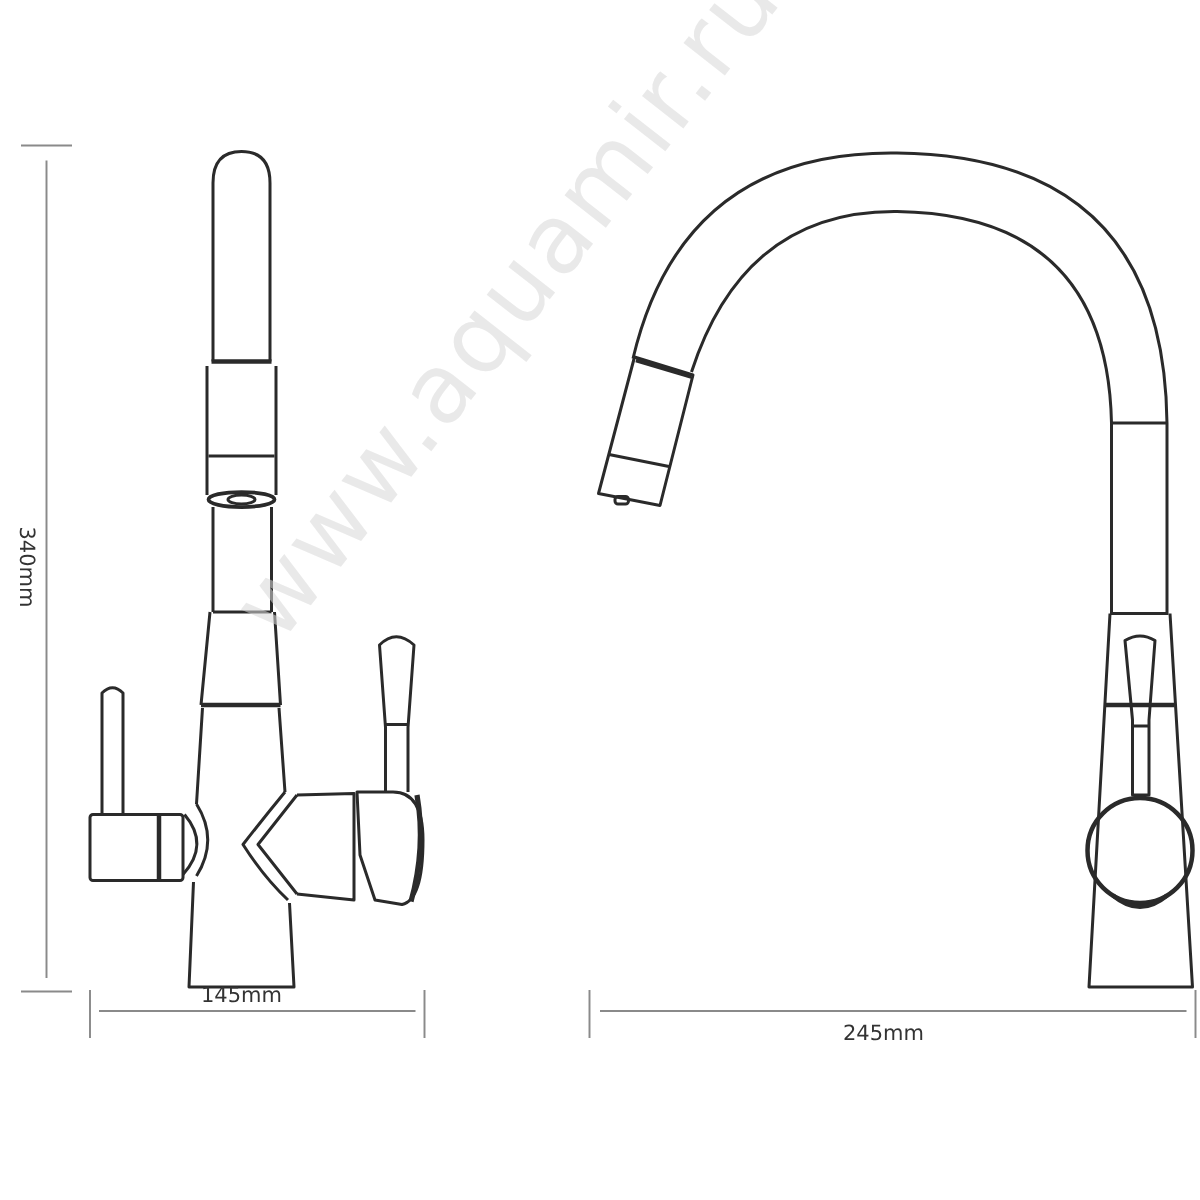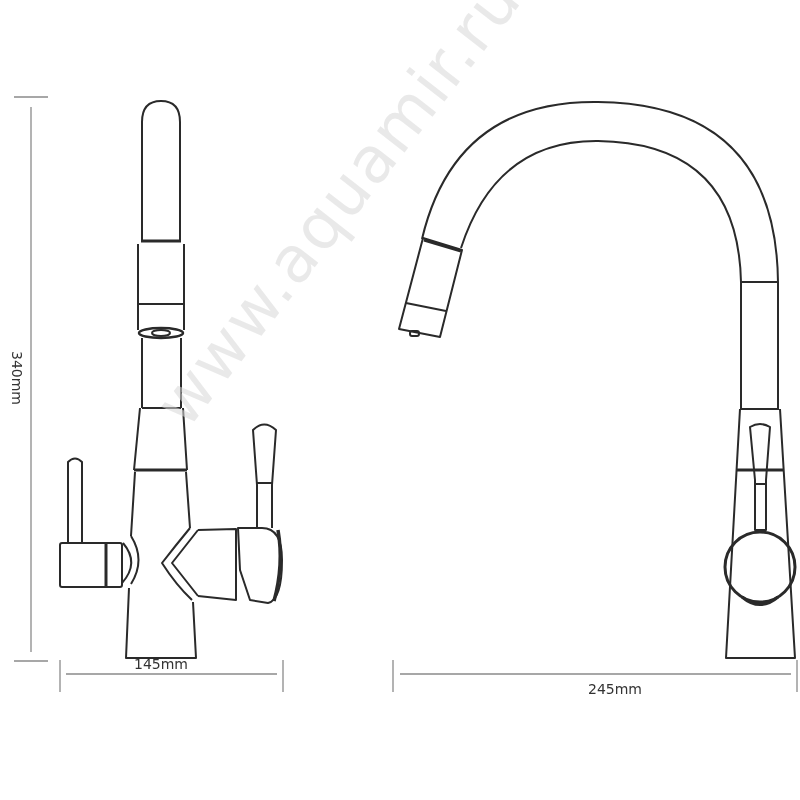--- a/index.html
+++ b/index.html
@@ -1,21 +1,21 @@
 <!DOCTYPE html>
 <html><head>
   <meta charset="utf-8">
   <style>
     html, body { margin: 0; padding: 0; background: #ffffff; }
     body { width: 800px; height: 800px; overflow: hidden; position: relative; font-family: "DejaVu Sans", sans-serif; }
     #canvas { position: absolute; left: 0; top: 0; width: 800px; height: 800px; }
     .dim-label { position: absolute; font-family: "DejaVu Sans", sans-serif; font-size: 14px; color: #333333; white-space: nowrap; }
     #dim-height-label { left: -18px; top: 370px; transform: rotate(90deg); transform-origin: center; width: 70px; text-align: center; }
     #dim-width-front-label { left: 134px; top: 656px; }
-    #dim-width-side-label { left: 588px; top: 681px; }
+    #dim-width-side-label { left: 562px; top: 681px; }
     #watermark { position: absolute; left: 170px; top: 380px; font-size: 64px; color: #d8d8d8; opacity: 0.55; transform: rotate(-52deg); transform-origin: left center; letter-spacing: 2px; font-family: "DejaVu Sans", sans-serif; pointer-events: none; }
   </style>
 </head>
 <body>
 
 <svg id="canvas" viewBox="0 0 800 800" xmlns="http://www.w3.org/2000/svg">
   <g stroke="#8a8a8a" stroke-width="1.3" fill="none">
 
     <line x1="14" y1="97" x2="48" y2="97"></line>
     <line x1="14" y1="661" x2="48" y2="661"></line>

